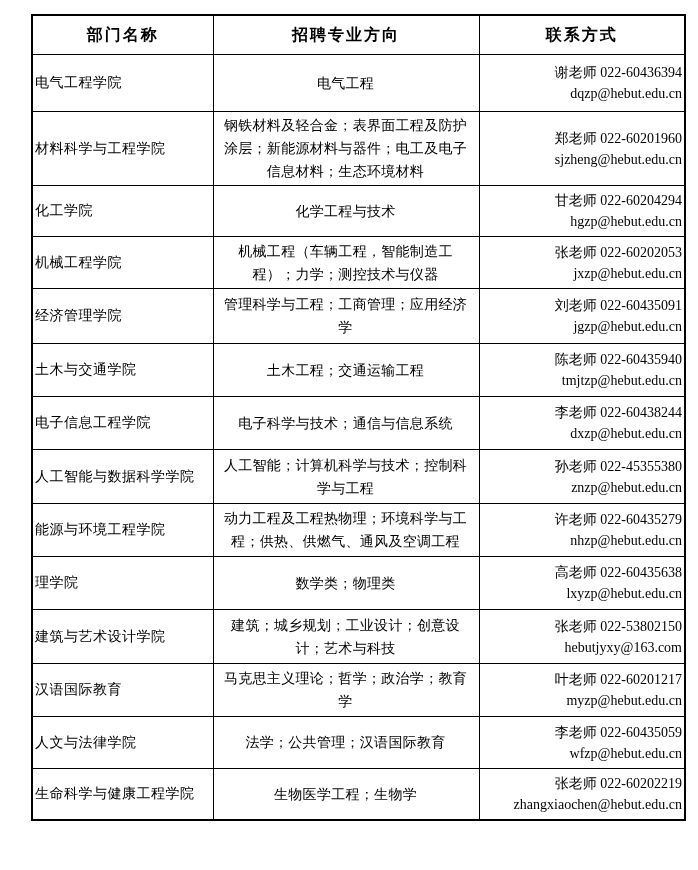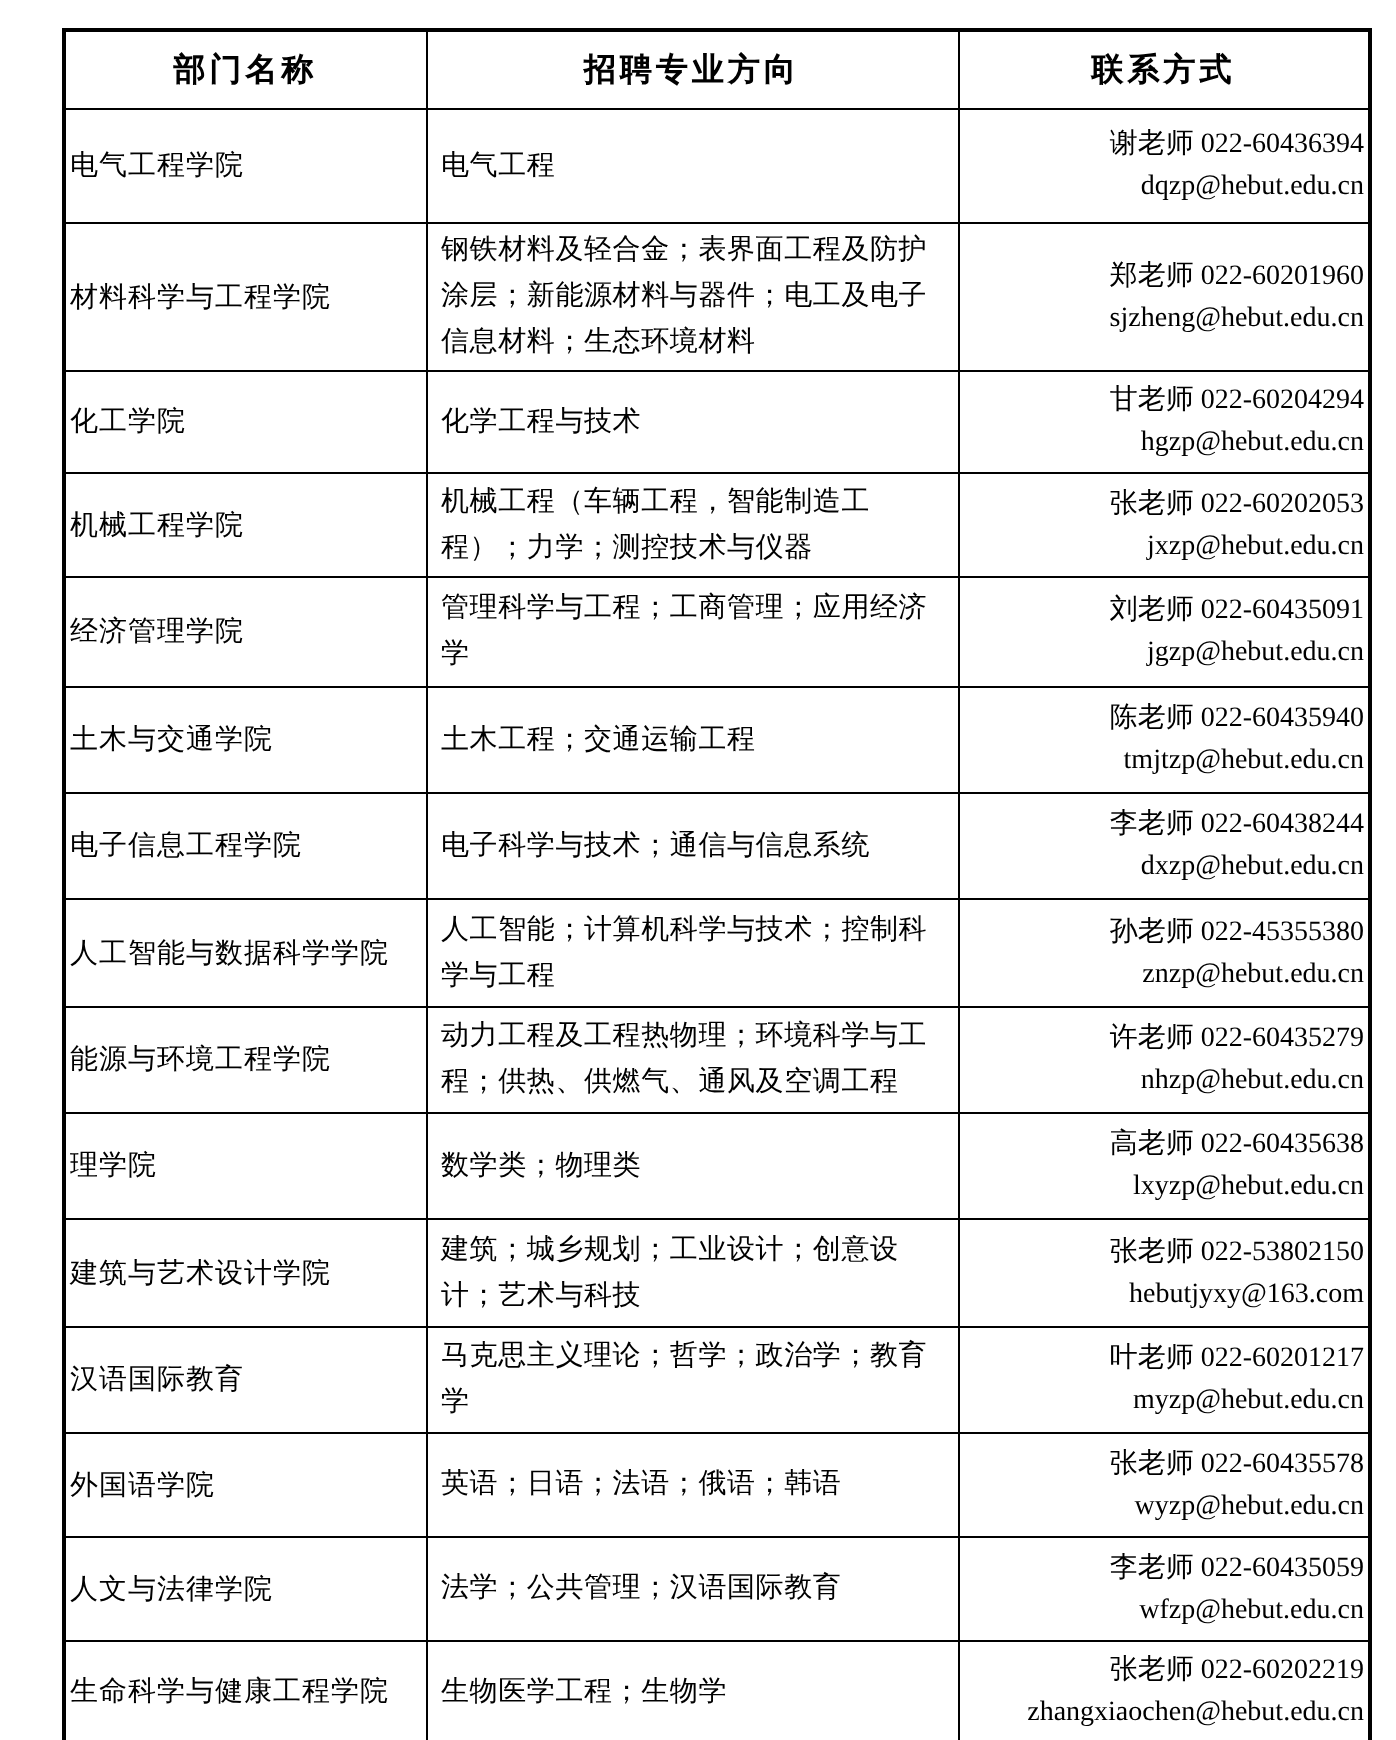--- a/index.html
+++ b/index.html
@@ -34,21 +34,21 @@
     letter-spacing: 2px;
     height: 38px;
   }
   td.dept-cell {
     text-align: left;
     font-size: 14px;
     letter-spacing: 0.5px;
     padding: 0 2px;
   }
   td.majors-cell {
-    text-align: left;
+    text-align: center;
     font-size: 14px;
     line-height: 23px;
     letter-spacing: 0.3px;
     padding: 2px 8px 2px 7px;
   }
   td.contact-cell {
     text-align: right;
     font-size: 14px;
     padding: 2px 2px;
   }
@@ -165,28 +165,20 @@
     </tr>
     <tr style="height:53px">
       <td class="dept-cell">汉语国际教育</td>
       <td class="majors-cell">马克思主义理论；哲学；政治学；教育学</td>
       <td class="contact-cell">
         <div class="contact-line">叶老师 022-60201217</div>
         <div class="contact-line">myzp@hebut.edu.cn</div>
       </td>
     </tr>
     <tr style="height:52px">
-      <td class="dept-cell">外国语学院</td>
-      <td class="majors-cell">英语；日语；法语；俄语；韩语</td>
-      <td class="contact-cell">
-        <div class="contact-line">张老师 022-60435578</div>
-        <div class="contact-line">wyzp@hebut.edu.cn</div>
-      </td>
-    </tr>
-    <tr style="height:52px">
       <td class="dept-cell">人文与法律学院</td>
       <td class="majors-cell">法学；公共管理；汉语国际教育</td>
       <td class="contact-cell">
         <div class="contact-line">李老师 022-60435059</div>
         <div class="contact-line">wfzp@hebut.edu.cn</div>
       </td>
     </tr>
     <tr style="height:47px">
       <td class="dept-cell">生命科学与健康工程学院</td>
       <td class="majors-cell">生物医学工程；生物学</td>

